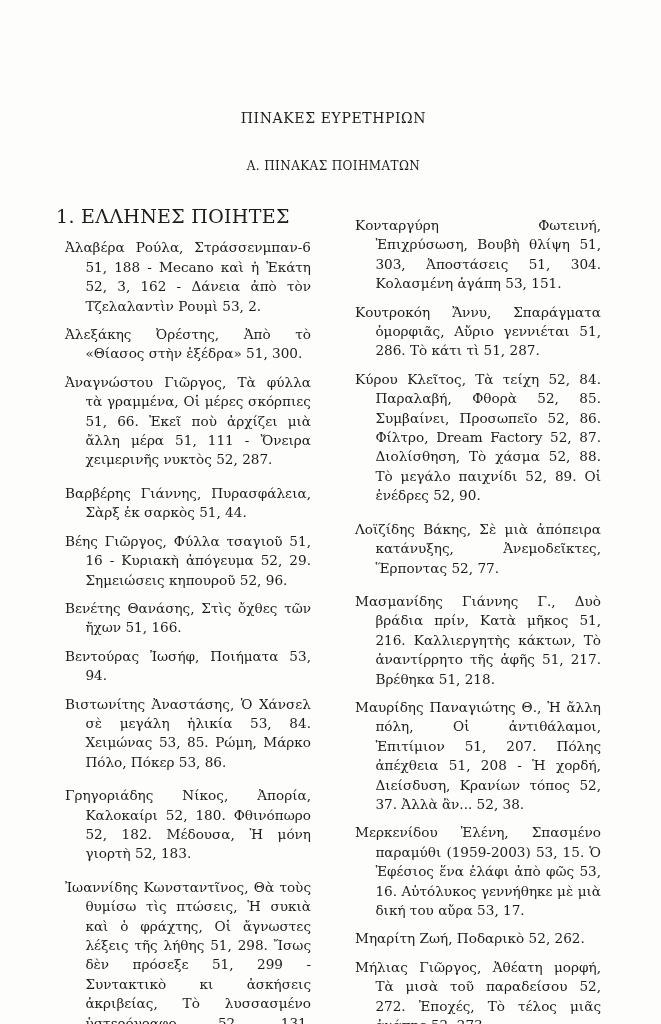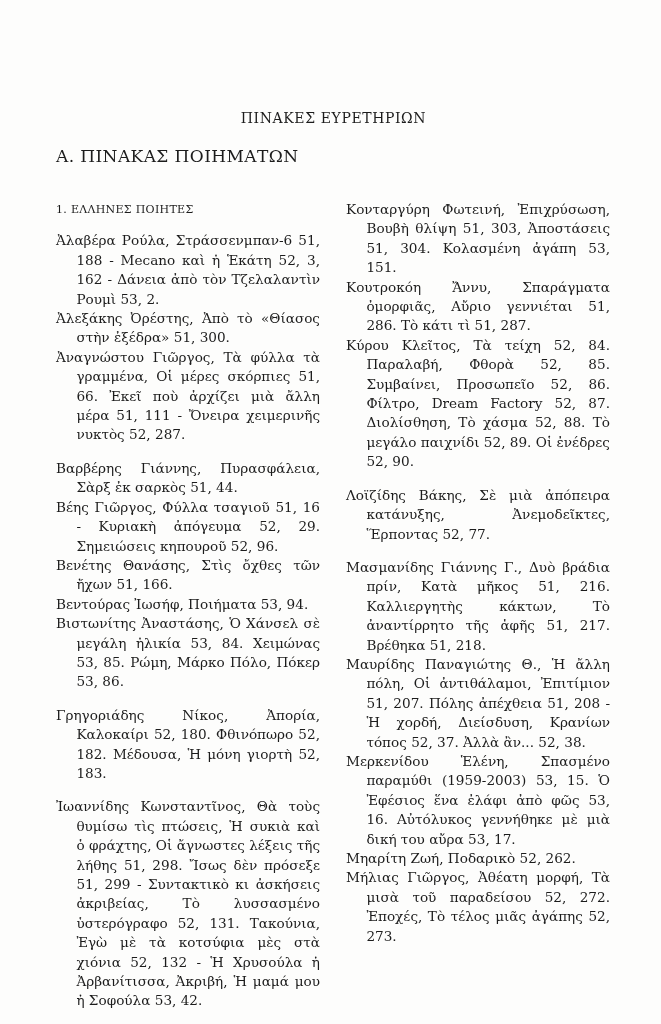--- a/index.html
+++ b/index.html
@@ -19,45 +19,45 @@
     color: #1c1c1c;
     -webkit-font-smoothing: antialiased;
   }
   .doc-title {
     text-align: center;
     font-size: 14px;
     letter-spacing: 0.6px;
     font-weight: normal;
   }
   .doc-subtitle {
-    text-align: left;
-    font-size: 17px;
+    text-align: center;
+    font-size: 12px;
     letter-spacing: 0.4px;
-    margin-top: 20px;
+    margin-top: 33px;
   }
   .columns {
     display: flex;
     gap: 26px;
     margin-top: 34px;
   }
   .column {
     width: 264px;
     flex: 0 0 264px;
     font-size: 13.6px;
     line-height: 19.4px;
     text-align: justify;
   }
   .section-heading {
-    font-size: 11px;
+    font-size: 19px;
     letter-spacing: 0.3px;
     margin: 0 0 12px 0;
     text-align: left;
   }
   .entry {
-    margin: 0;
+    margin: 9px;
     padding-left: 1.5em;
     text-indent: -1.5em;
   }
   .group + .group {
     margin-top: 14px;
   }
 </style>
 </head>
 <body>
 

